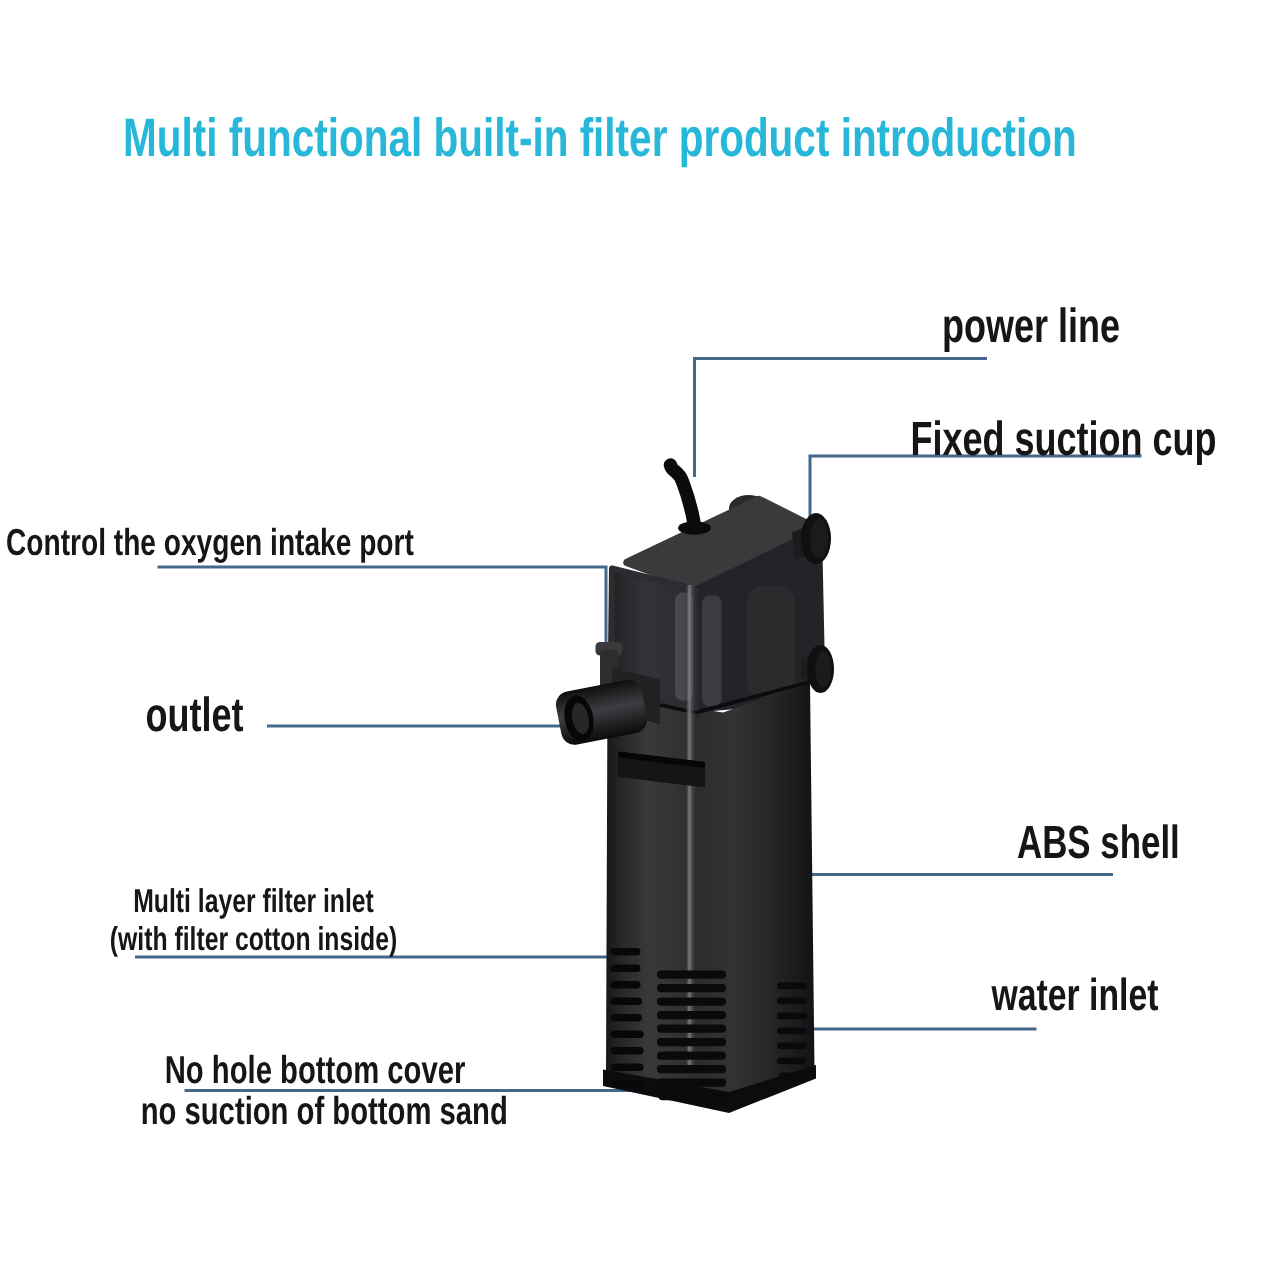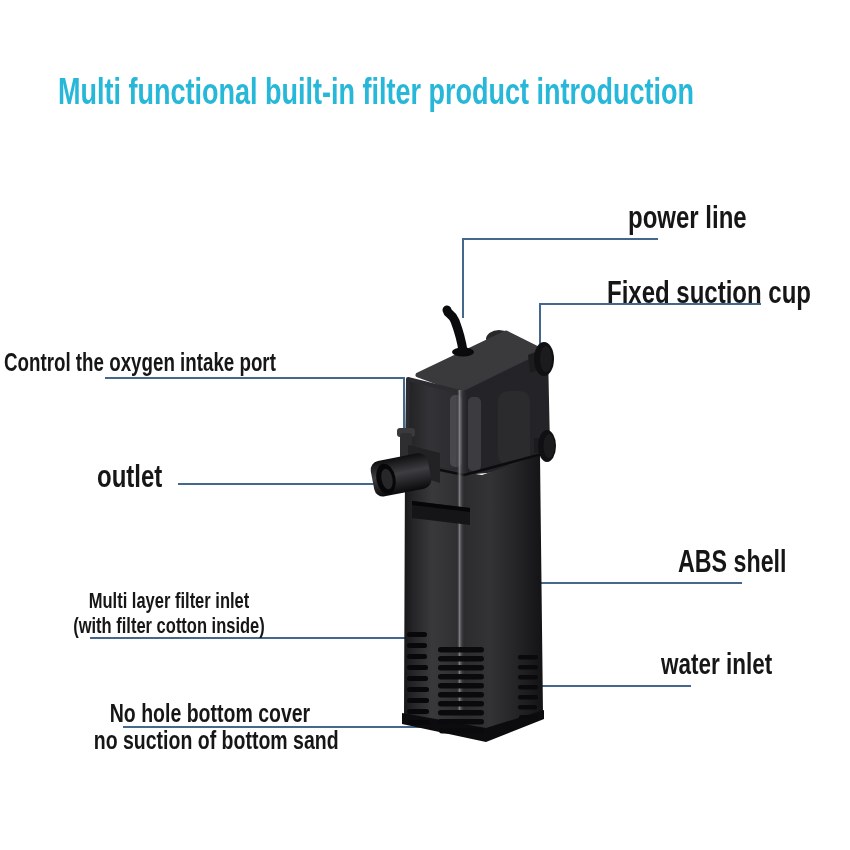--- a/index.html
+++ b/index.html
@@ -3,21 +3,21 @@
 <meta charset="utf-8">
 <style>
   html,body{margin:0;padding:0;}
   body{
     width:850px;height:850px;position:relative;background:#ffffff;
     font-family:"Liberation Sans",sans-serif;overflow:hidden;
   }
   .layer{position:absolute;left:0;top:0;width:850px;height:850px;}
   .title-wrap{
     position:absolute;left:0;top:74px;width:800px;
-    display:flex;justify-content:flex-end;
+    display:flex;justify-content:center;
   }
   .title{
     display:inline-block;font-size:36px;font-weight:bold;color:#27b7d8;
     white-space:nowrap;transform:scaleX(.75);transform-origin:center top;
     letter-spacing:0px;line-height:1;
   }
   .lbl{
     position:absolute;font-weight:bold;color:#161616;white-space:nowrap;
     line-height:1.05;transform:scaleX(.75);transform-origin:left top;
   }

